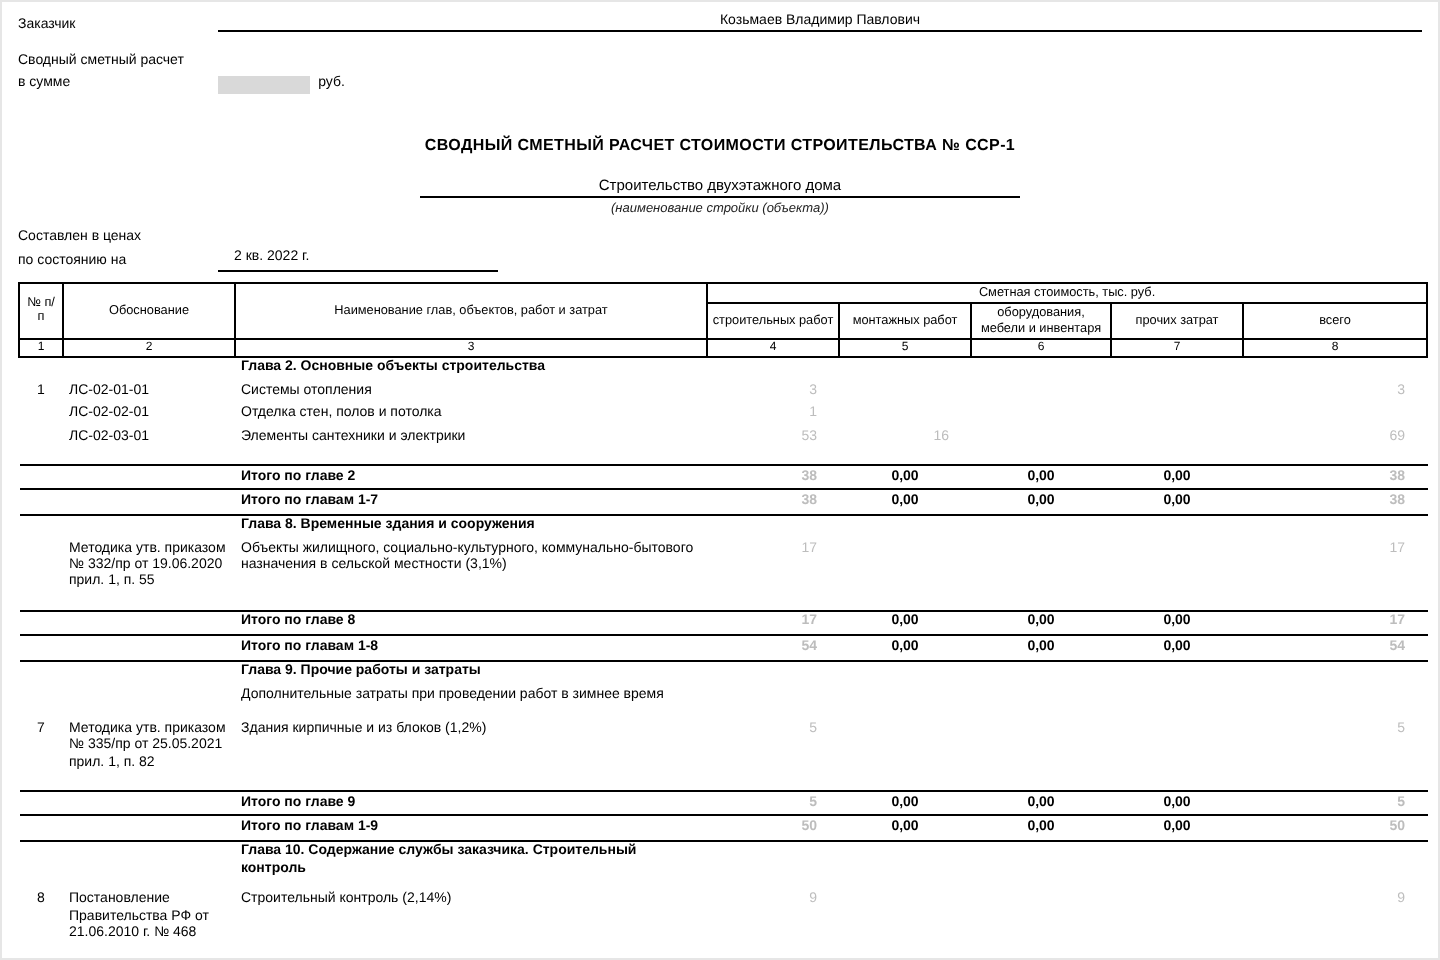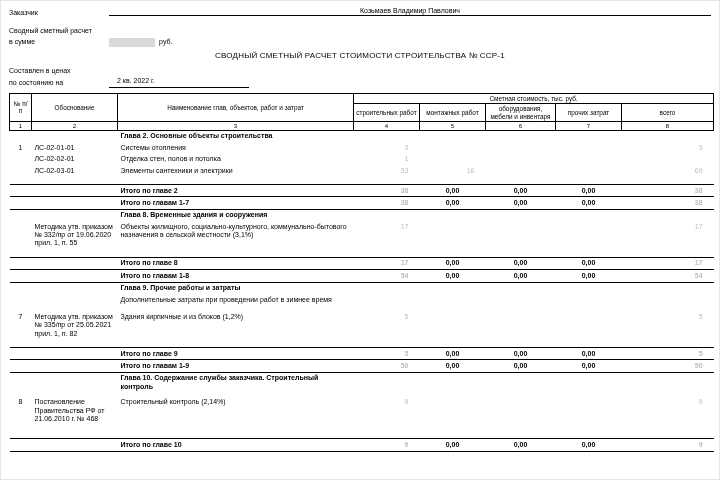--- a/index.html
+++ b/index.html
@@ -12,21 +12,21 @@
   }
   
   .hdr-line{display:flex;align-items:flex-end;font-size:7px}
   .customer-label{width:100px}
   .customer-fill{flex:1;border-bottom:1px solid #000;text-align:center;padding-bottom:1px}
   
   .sum-block{margin-top:10px;font-size:7px;line-height:1.45}
   .sum-line2{display:flex;align-items:center;gap:4px;margin-top:1px}
   .sum-box{width:46px;height:9px;background:#d9d9d9;margin-left:70px;display:inline-block}
   
-  .title{text-align:center;font-weight:normal;font-size:8px;margin-top:4px;letter-spacing:.2px}
+  .title{text-align:center;font-weight:bold;font-size:8px;margin-top:21px;letter-spacing:.2px}
   .subtitle-wrap{text-align:center;margin-top:5px}
   .subtitle{display:inline-block;min-width:300px;font-size:7.5px;border-bottom:1px solid #000;padding-bottom:1px}
   .subnote{font-size:6.5px;font-style:italic;margin-top:1px;color:#222;text-align:center}
   
   .prices{margin-top:6px;font-size:7px;line-height:1.4}
   .prices-line2{display:flex;align-items:flex-end}
   .prices-label{width:100px}
   .prices-date{width:140px;border-bottom:1px solid #000;padding:0 0 1px 8px}
   
   table.est{border-collapse:collapse;table-layout:fixed;width:704px;margin-top:5px;font-size:7px}
@@ -58,20 +58,24 @@
     <div>Сводный сметный расчет</div>
     <div class="sum-line2">
       <span>в сумме</span>
       <span class="sum-box"></span>
       <span>руб.</span>
     </div>
   </div>
 
   <div class="title">СВОДНЫЙ СМЕТНЫЙ РАСЧЕТ СТОИМОСТИ СТРОИТЕЛЬСТВА № ССР-1</div>
 
+  <div class="subtitle-wrap">
+    <span class="subtitle">Строительство двухэтажного дома</span>
+    <div class="subnote">(наименование стройки (объекта))</div>
+  </div>
 
   <div class="prices">
     <div>Составлен в ценах</div>
     <div class="prices-line2">
       <span class="prices-label">по состоянию на</span>
       <span class="prices-date">2 кв. 2022 г.</span>
     </div>
   </div>
 
   <table class="est">

